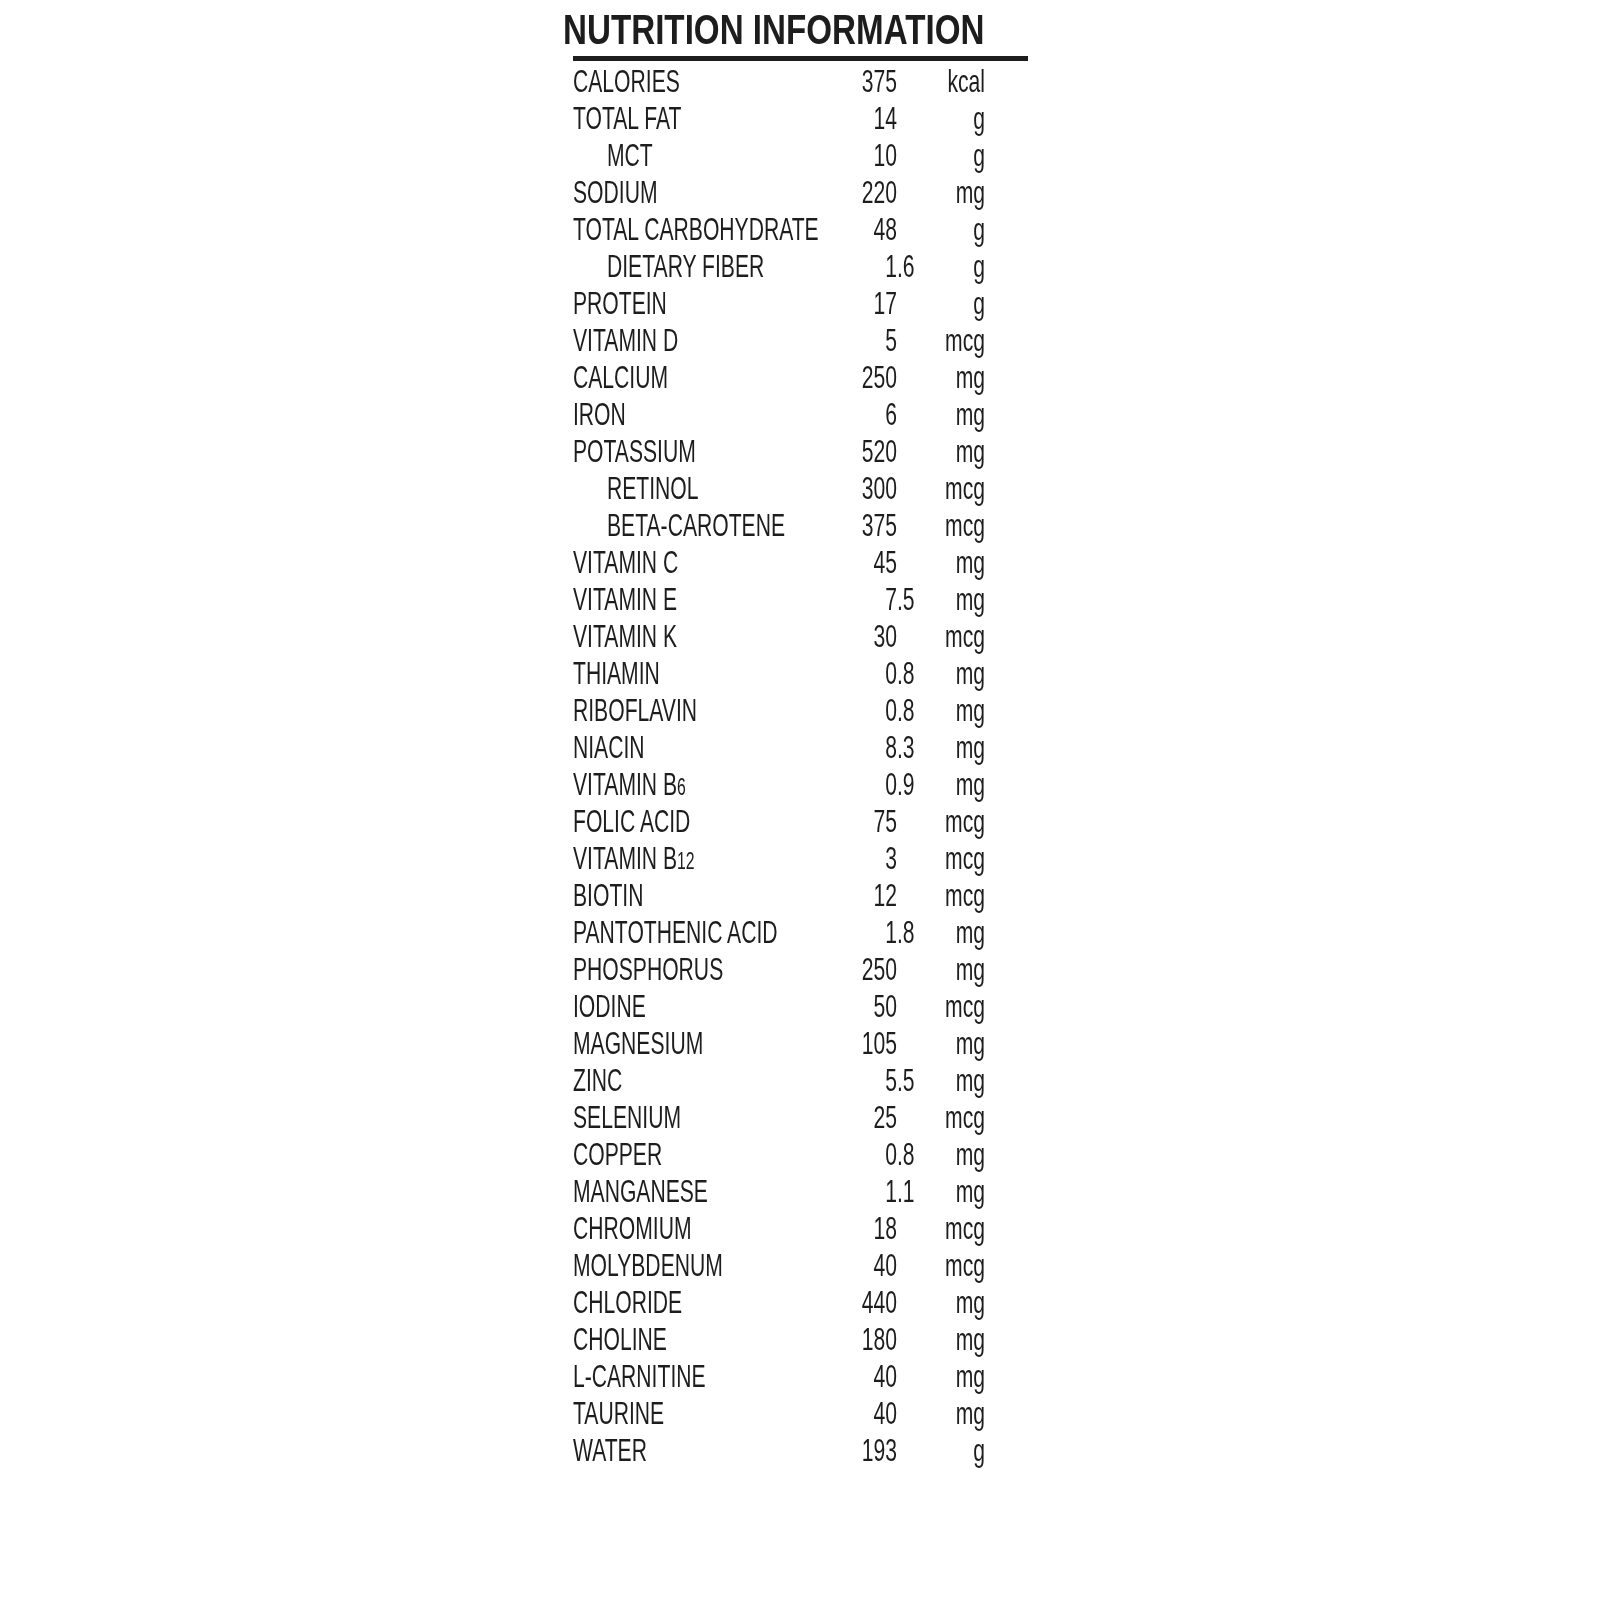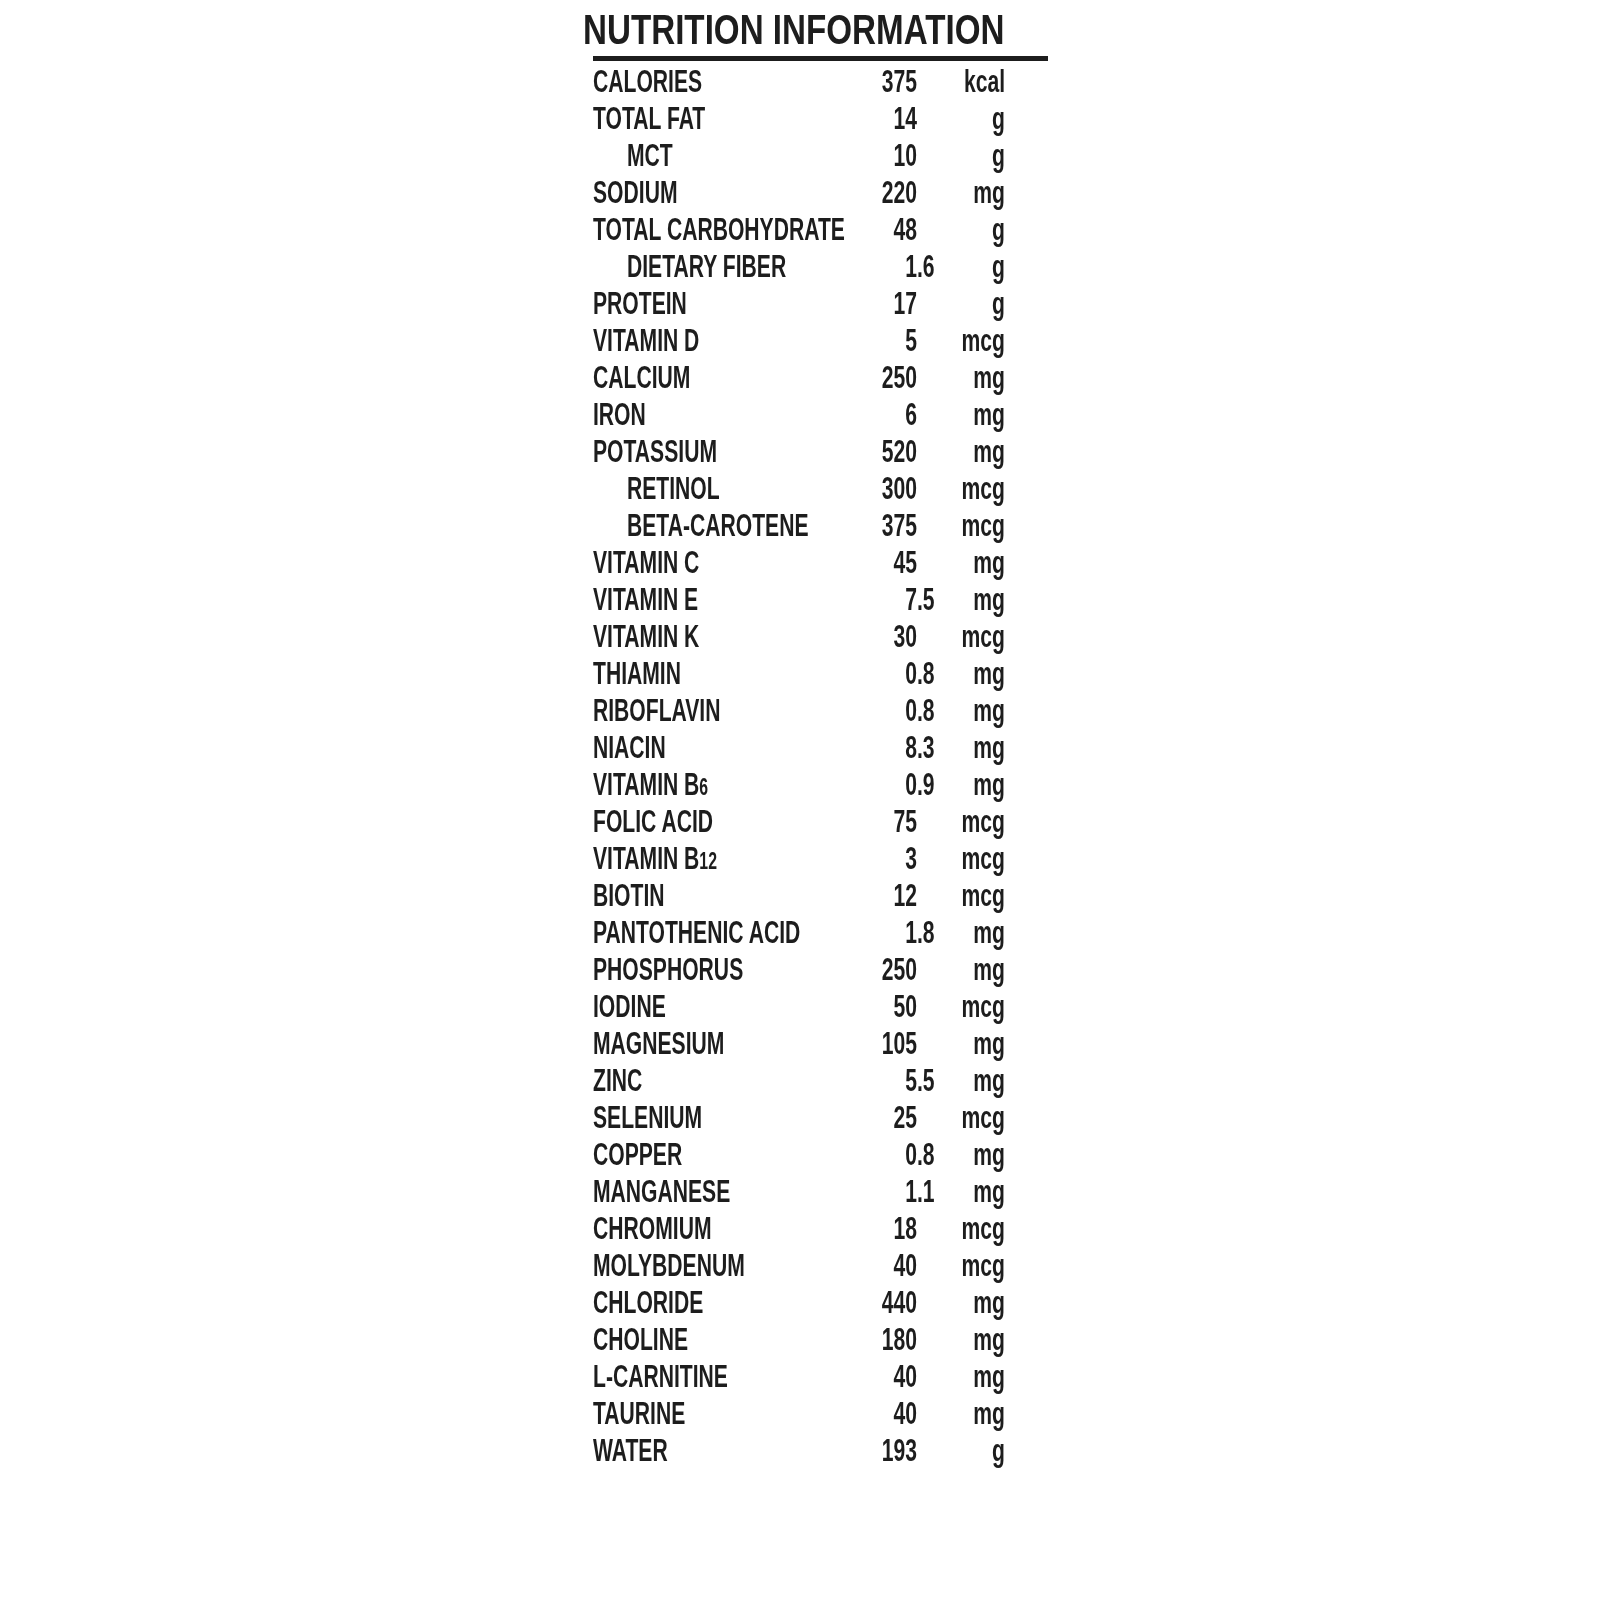--- a/index.html
+++ b/index.html
@@ -10,21 +10,20 @@
     background: #ffffff;
     font-family: "Liberation Sans", "DejaVu Sans", sans-serif;
     color: #1d1d1d;
     overflow: hidden;
   }
   .panel {
     position: absolute;
     left: 563px;
     top: 8px;
     width: 470px;
-    margin-left: 20px;
   }
   .title {
     margin: 0;
     font-size: 42px;
     line-height: 44px;
     font-weight: 700;
     white-space: nowrap;
     transform: scaleX(0.79);
     transform-origin: 0 50%;
   }
@@ -53,21 +52,21 @@
   .rule {
     margin: 4px 0 2px 10px;
     width: 455px;
     height: 5px;
     background: #1d1d1d;
   }
   .row {
     position: relative;
     height: 37px;
     font-size: 32px;
-    font-weight: 700;
+    font-weight: 400;
   }
   .lab {
     position: absolute; left: 10px; top: 0;
     line-height: 37px; white-space: nowrap;
     transform: scaleX(0.66); transform-origin: 0 50%;
   }
   .row.indent .lab { left: 44px; }
   .sub { font-size: 24px; }
   .ai {
     position: absolute; left: 194px; top: 0; width: 140px;

